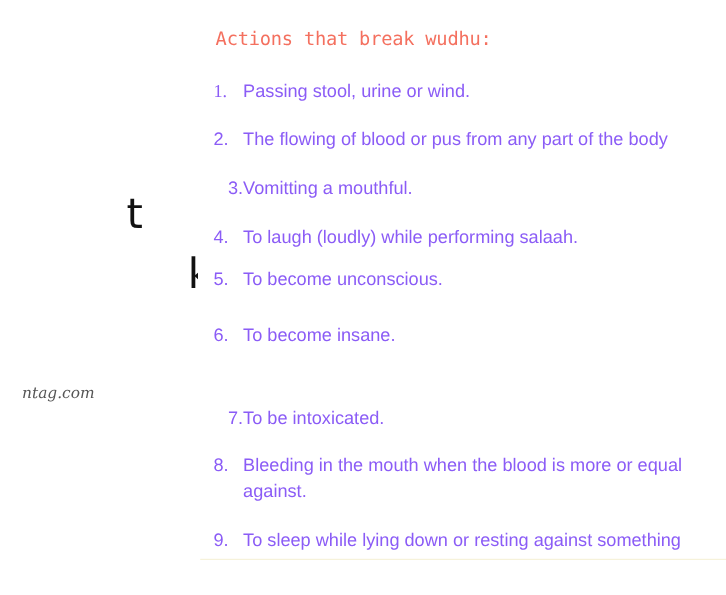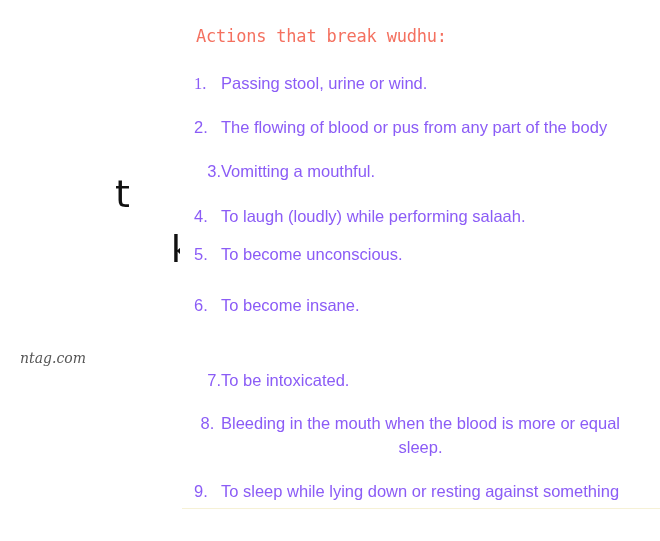--- a/index.html
+++ b/index.html
@@ -126,20 +126,20 @@
   </div>
   <div class="item" style="top:232px;">
     <span class="num">5.</span><span>To become unconscious.</span>
   </div>
   <div class="item" style="top:283px;">
     <span class="num">6.</span><span>To become insane.</span>
   </div>
   <div class="item" style="top:358px;text-align:right;">
     <span class="num">7.</span><span>To be intoxicated.</span>
   </div>
-  <div class="item" style="top:401px;text-align:center;">
+  <div class="item" style="top:401px;">
     <span class="num">8.</span><span>Bleeding in the mouth when the blood is more or equal</span>
-    <span class="cont">sleep.</span>
+    <span class="cont">against.</span>
   </div>
   <div class="item" style="top:469px;">
     <span class="num">9.</span><span>To sleep while lying down or resting against something</span>
   </div>
 </div>
 
 </body></html>

